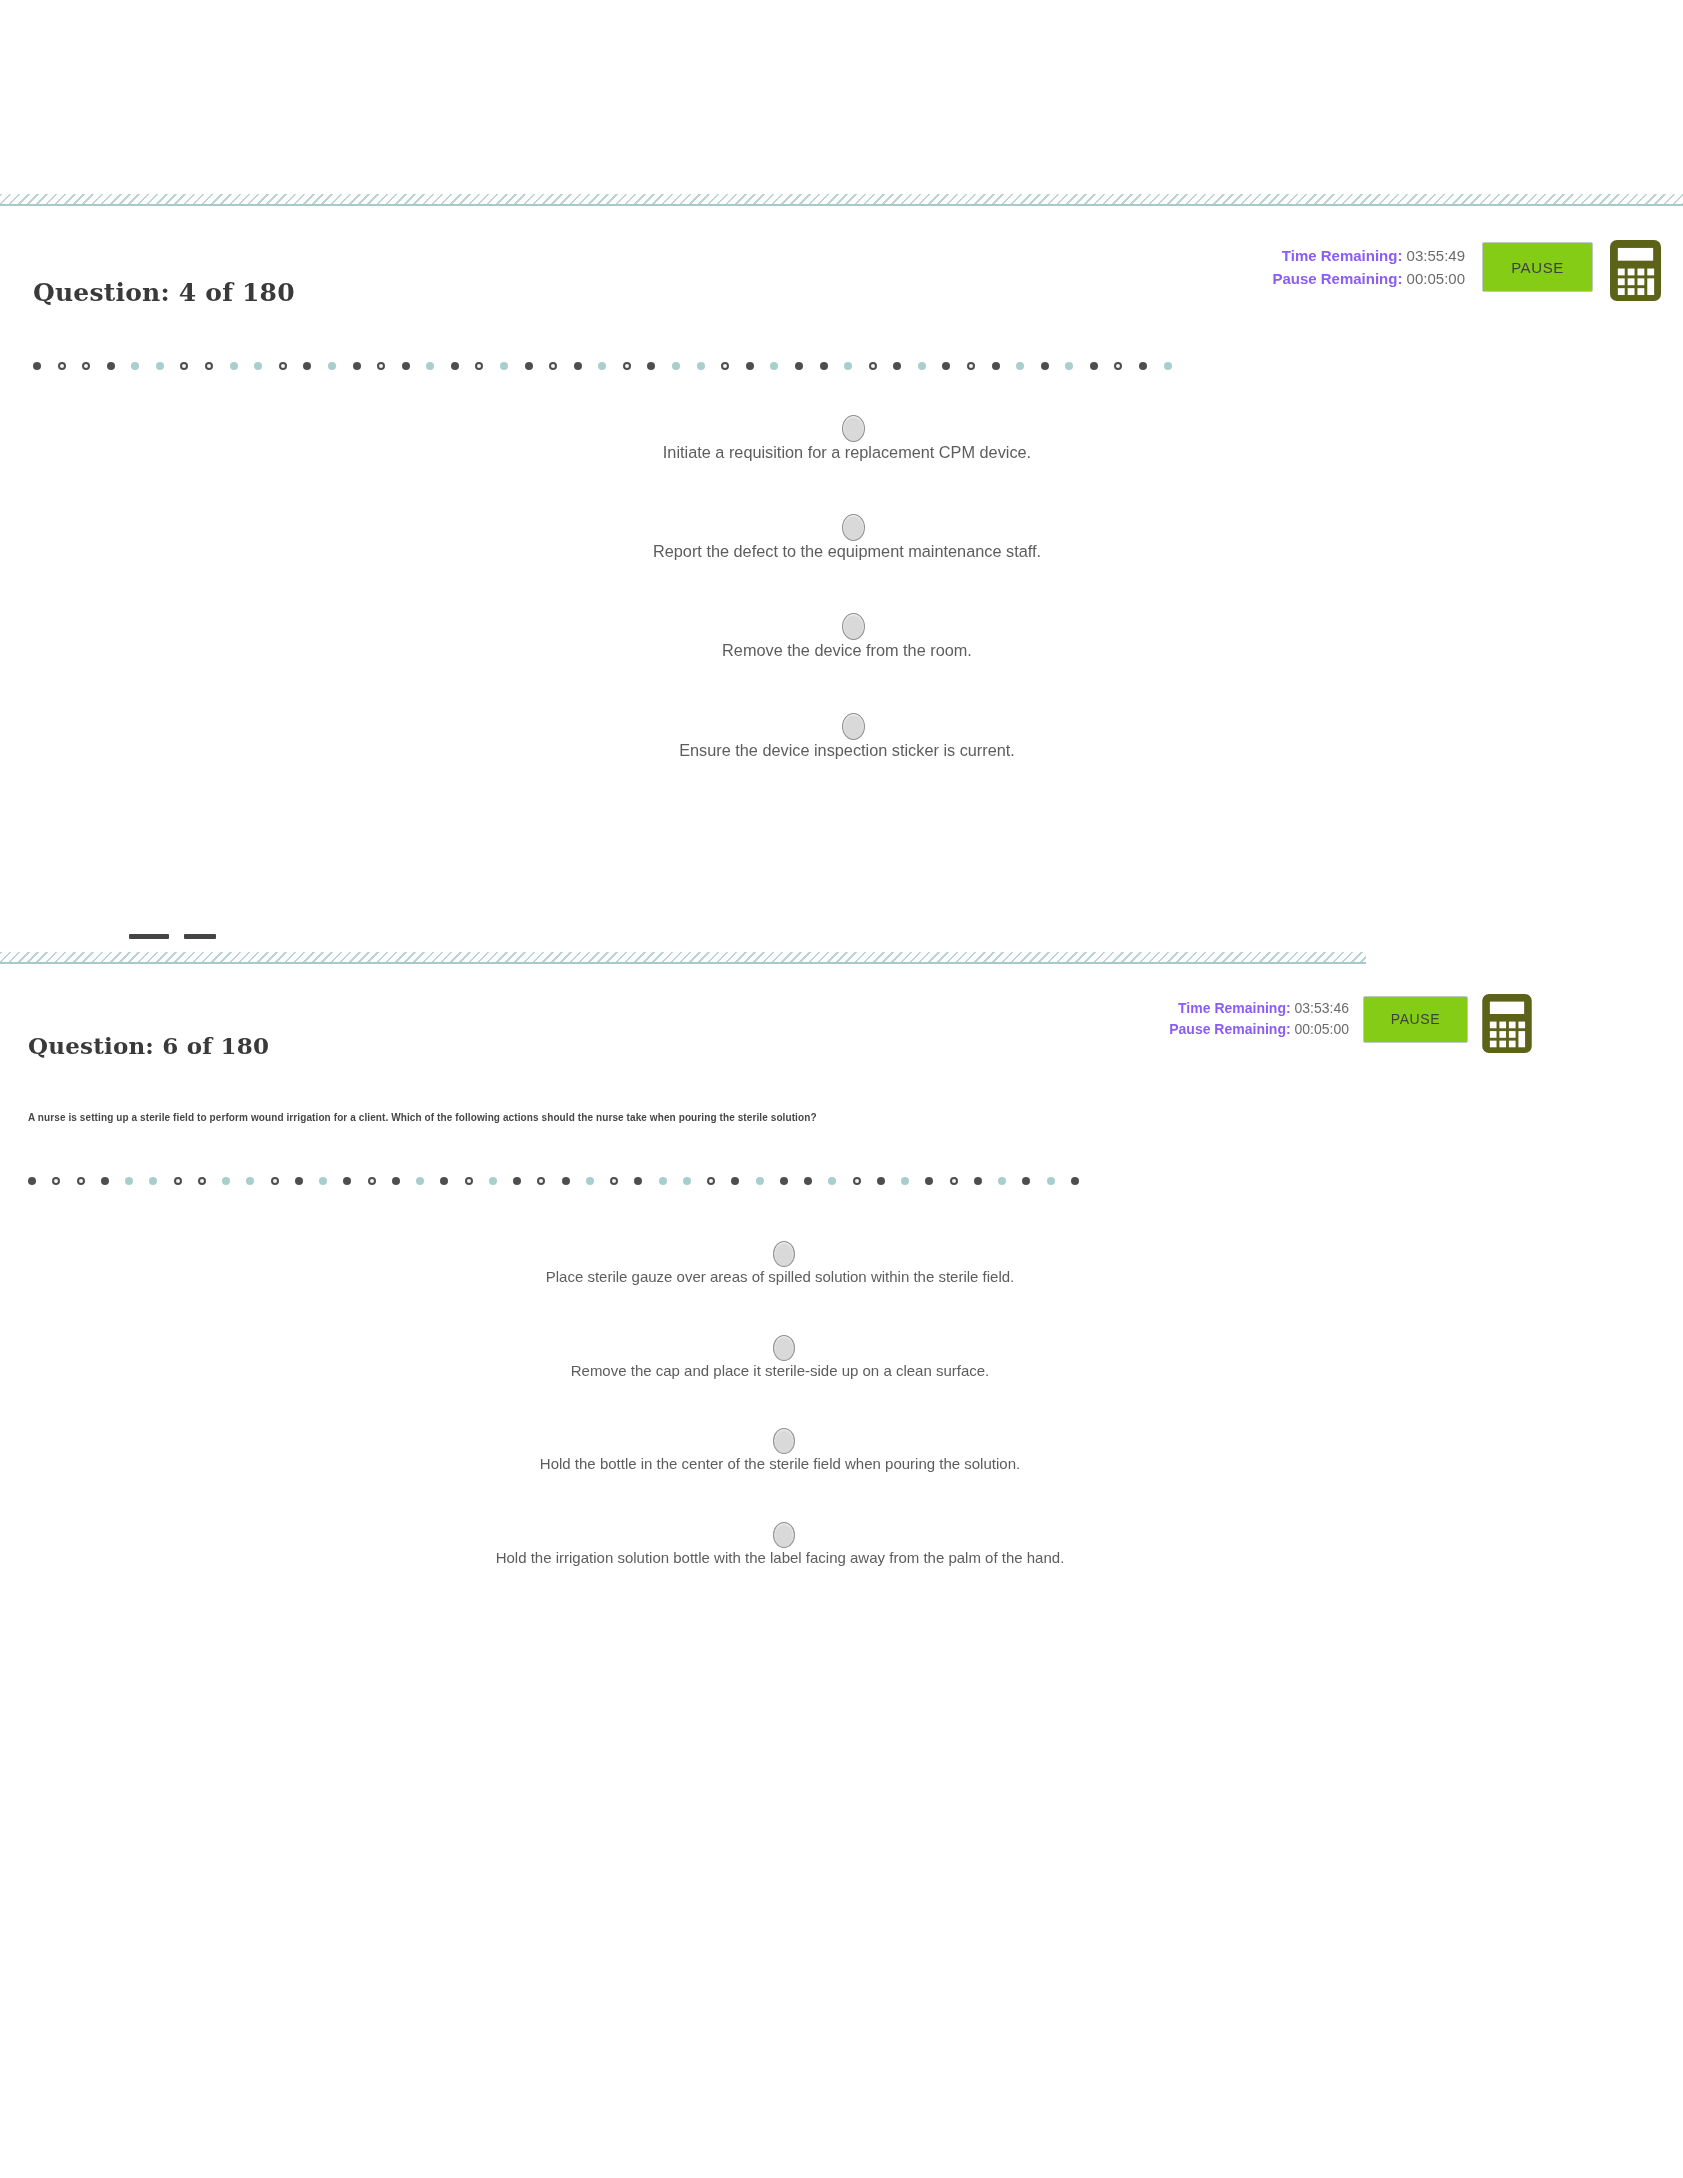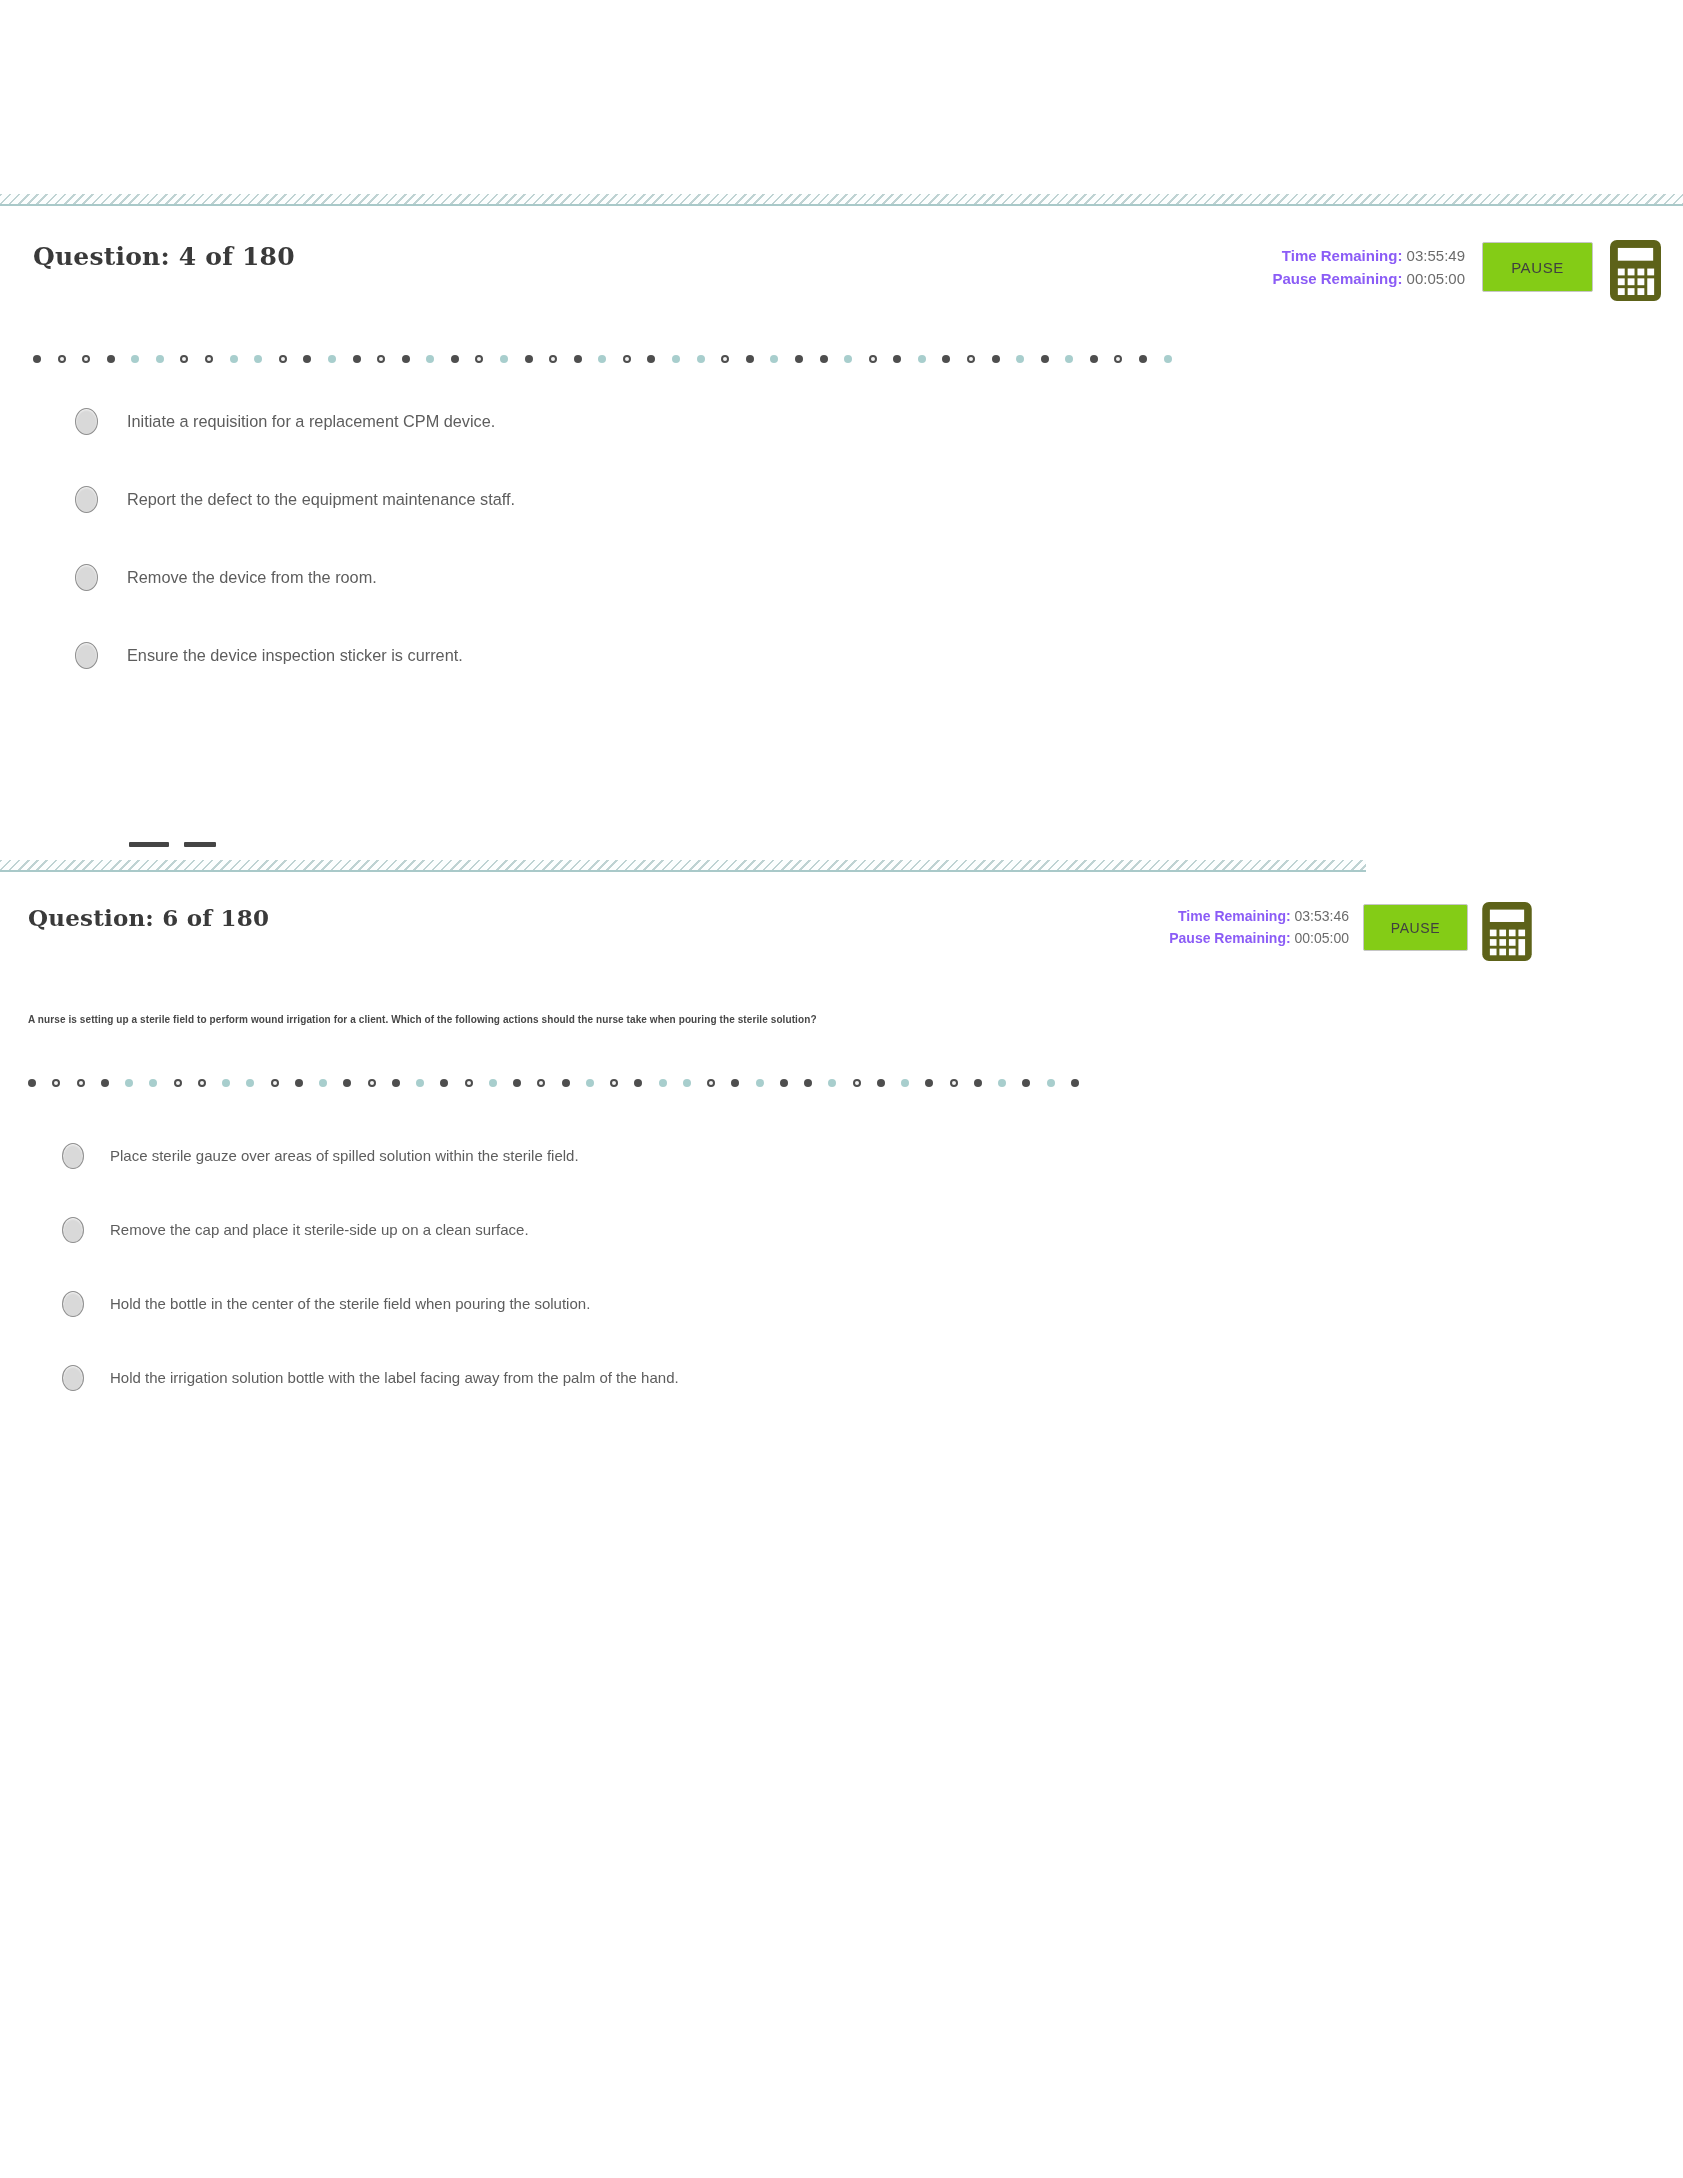--- a/index.html
+++ b/index.html
@@ -25,20 +25,21 @@
   .content-1 { margin-left: 33px; width: 1628px; }
   .content-2 { margin-left: 28px; width: 1504px; }
 
   .header-row { display: flex; justify-content: space-between; align-items: flex-start; margin-top: 36px; }
   .q2 .header-row { margin-top: 32px; }
 
   .q-title {
     font-family: "DejaVu Serif", "Liberation Serif", serif;
     font-weight: 700; color: #3a3a3a; font-size: 25px; line-height: 1.2;
     letter-spacing: 0.2px;
+    margin-top: 36px;
   }
   .q2 .q-title { font-size: 23px; }
 
   .header-right { display: flex; align-items: flex-start; gap: 17px; }
   .q2 .header-right { gap: 14px; }
 
   .timers { text-align: right; font-size: 15px; line-height: 1.55; padding-top: 2px; }
   .q2 .timers { font-size: 14px; }
   .t-label { font-weight: 700; color: #8b5cf6; }
   .t-value { color: #6b6b6b; }
@@ -64,21 +65,21 @@
     display: flex; justify-content: space-between; align-items: center;
   }
   .q2 .dot-sep { margin-top: 50px; width: 1051px; }
   .dot { width: 8px; height: 8px; border-radius: 50%; flex: 0 0 auto; }
   .dot.solid  { background: #4e4e4e; }
   .dot.hollow { background: #f5f5f5; border: 2.5px solid #4e4e4e; }
   .dot.teal   { background: #a8cecd; }
 
   .options { list-style: none; margin-top: 44px; }
   .q2 .options { margin-top: 55px; }
-  .options li { display: flex; align-items: center; margin-bottom: 51px; }
+  .options li { display: flex; align-items: center; margin-bottom: 51px; flex-direction: column; }
   .q2 .options li { margin-bottom: 48px; }
   .radio {
     width: 23px; height: 27px; border-radius: 50%;
     background: #d9d9d9; border: 1.5px solid #8f8f8f;
     flex: 0 0 auto; margin-right: 29px; margin-left: 42px; cursor: pointer;
     box-shadow: inset 0 1px 2px rgba(255,255,255,0.8);
   }
   .q2 .radio { width: 22px; height: 26px; margin-left: 34px; margin-right: 26px; }
   .opt-text { font-size: 16.3px; color: #5d5d5d; line-height: 1.3; }
   .q2 .opt-text { font-size: 15px; }

